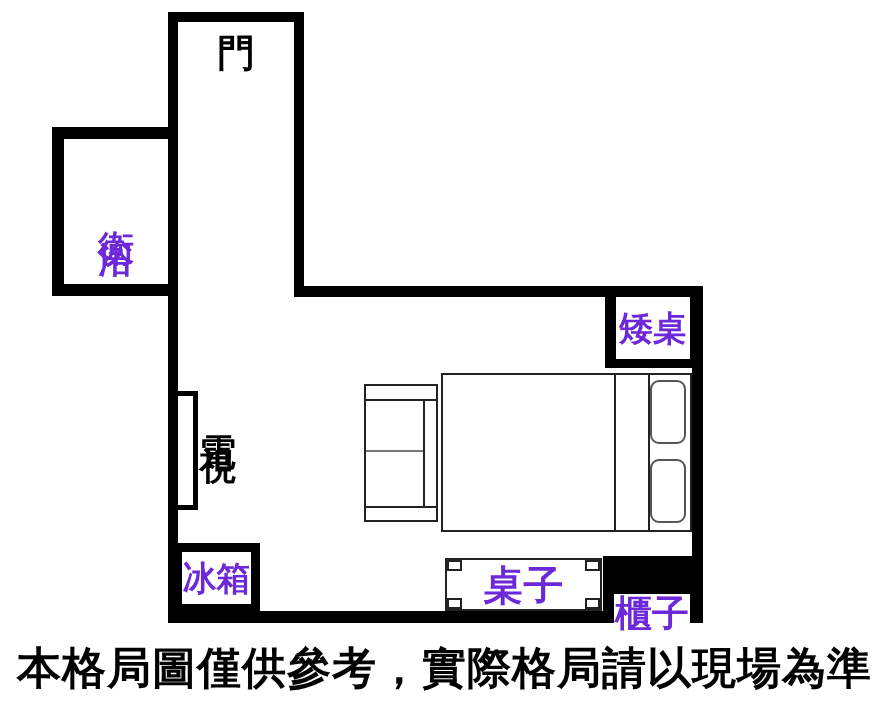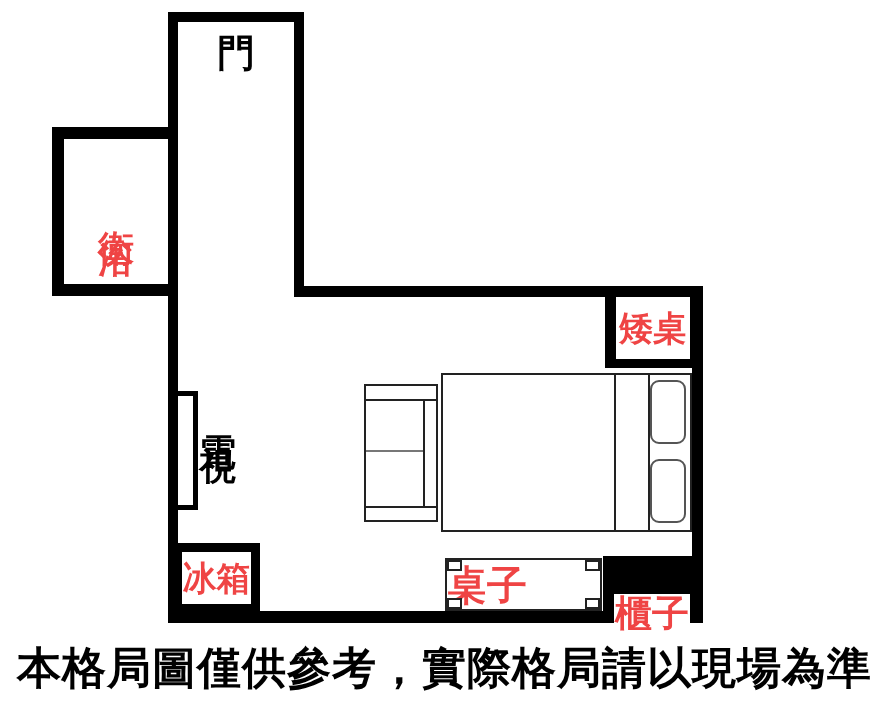--- a/index.html
+++ b/index.html
@@ -3,21 +3,21 @@
 <meta charset="utf-8">
 <style>
   html,body{margin:0;padding:0;background:#fff;}
   #canvas{
     position:relative;width:889px;height:709px;background:#fff;overflow:hidden;
     font-family:"DejaVu Sans","Liberation Sans",sans-serif;color:#000;
   }
   .wall{position:absolute;background:#000;}
   .blackbox{position:absolute;background:#000;}
   .whitebox{position:absolute;background:#fff;display:flex;align-items:center;justify-content:center;}
-  .lbl{font-weight:bold;color:#ef4444;white-space:nowrap;line-height:1;}
+  .lbl{font-weight:bold;color:#6d28d9;white-space:nowrap;line-height:1;}
   .lbl-abs{position:absolute;font-weight:bold;color:#000;white-space:nowrap;line-height:1;}
   .vert{writing-mode:vertical-rl;text-orientation:upright;}
   .thinline{position:absolute;background:#222;}
   .grayline{position:absolute;background:#777;}
 
   
   #wall-left{left:168px;top:12px;width:10px;height:611px;}
   #wall-corridor-top{left:168px;top:12px;width:136px;height:10px;}
   #wall-corridor-right{left:294px;top:12px;width:10px;height:285px;}
   #wall-room-top{left:294px;top:286px;width:409px;height:11px;}
@@ -58,21 +58,21 @@
     border:2px solid #222;background:#fff;}
   #bed-head-line-1{left:171px;top:0;width:2px;height:155px;}
   #bed-head-line-2{left:205px;top:0;width:2px;height:155px;}
   .pillow{position:absolute;left:207px;width:36px;height:64px;box-sizing:border-box;
     border:2px solid #555;border-radius:9px;background:#fff;}
   #pillow-1{top:5px;}
   #pillow-2{top:84px;}
 
   
   #table{position:absolute;left:445px;top:558px;width:157px;height:53px;box-sizing:border-box;
-    border:2px solid #222;background:#fff;display:flex;align-items:center;justify-content:flex-start;}
+    border:2px solid #222;background:#fff;display:flex;align-items:center;justify-content:center;}
   .table-leg{position:absolute;width:15px;height:11px;box-sizing:border-box;border:2px solid #222;background:#fff;}
   #table-leg-tl{left:0;top:0;}
   #table-leg-tr{right:0;top:0;}
   #table-leg-bl{left:0;bottom:0;}
   #table-leg-br{right:0;bottom:0;}
   #table-label{font-size:40px;}
 
   
   #cabinet-box{left:603px;top:556px;width:100px;height:67px;}
   #cabinet-inner{left:614px;top:566px;width:76px;height:38px;font-size:37px;overflow:visible;margin-top:28px;}

